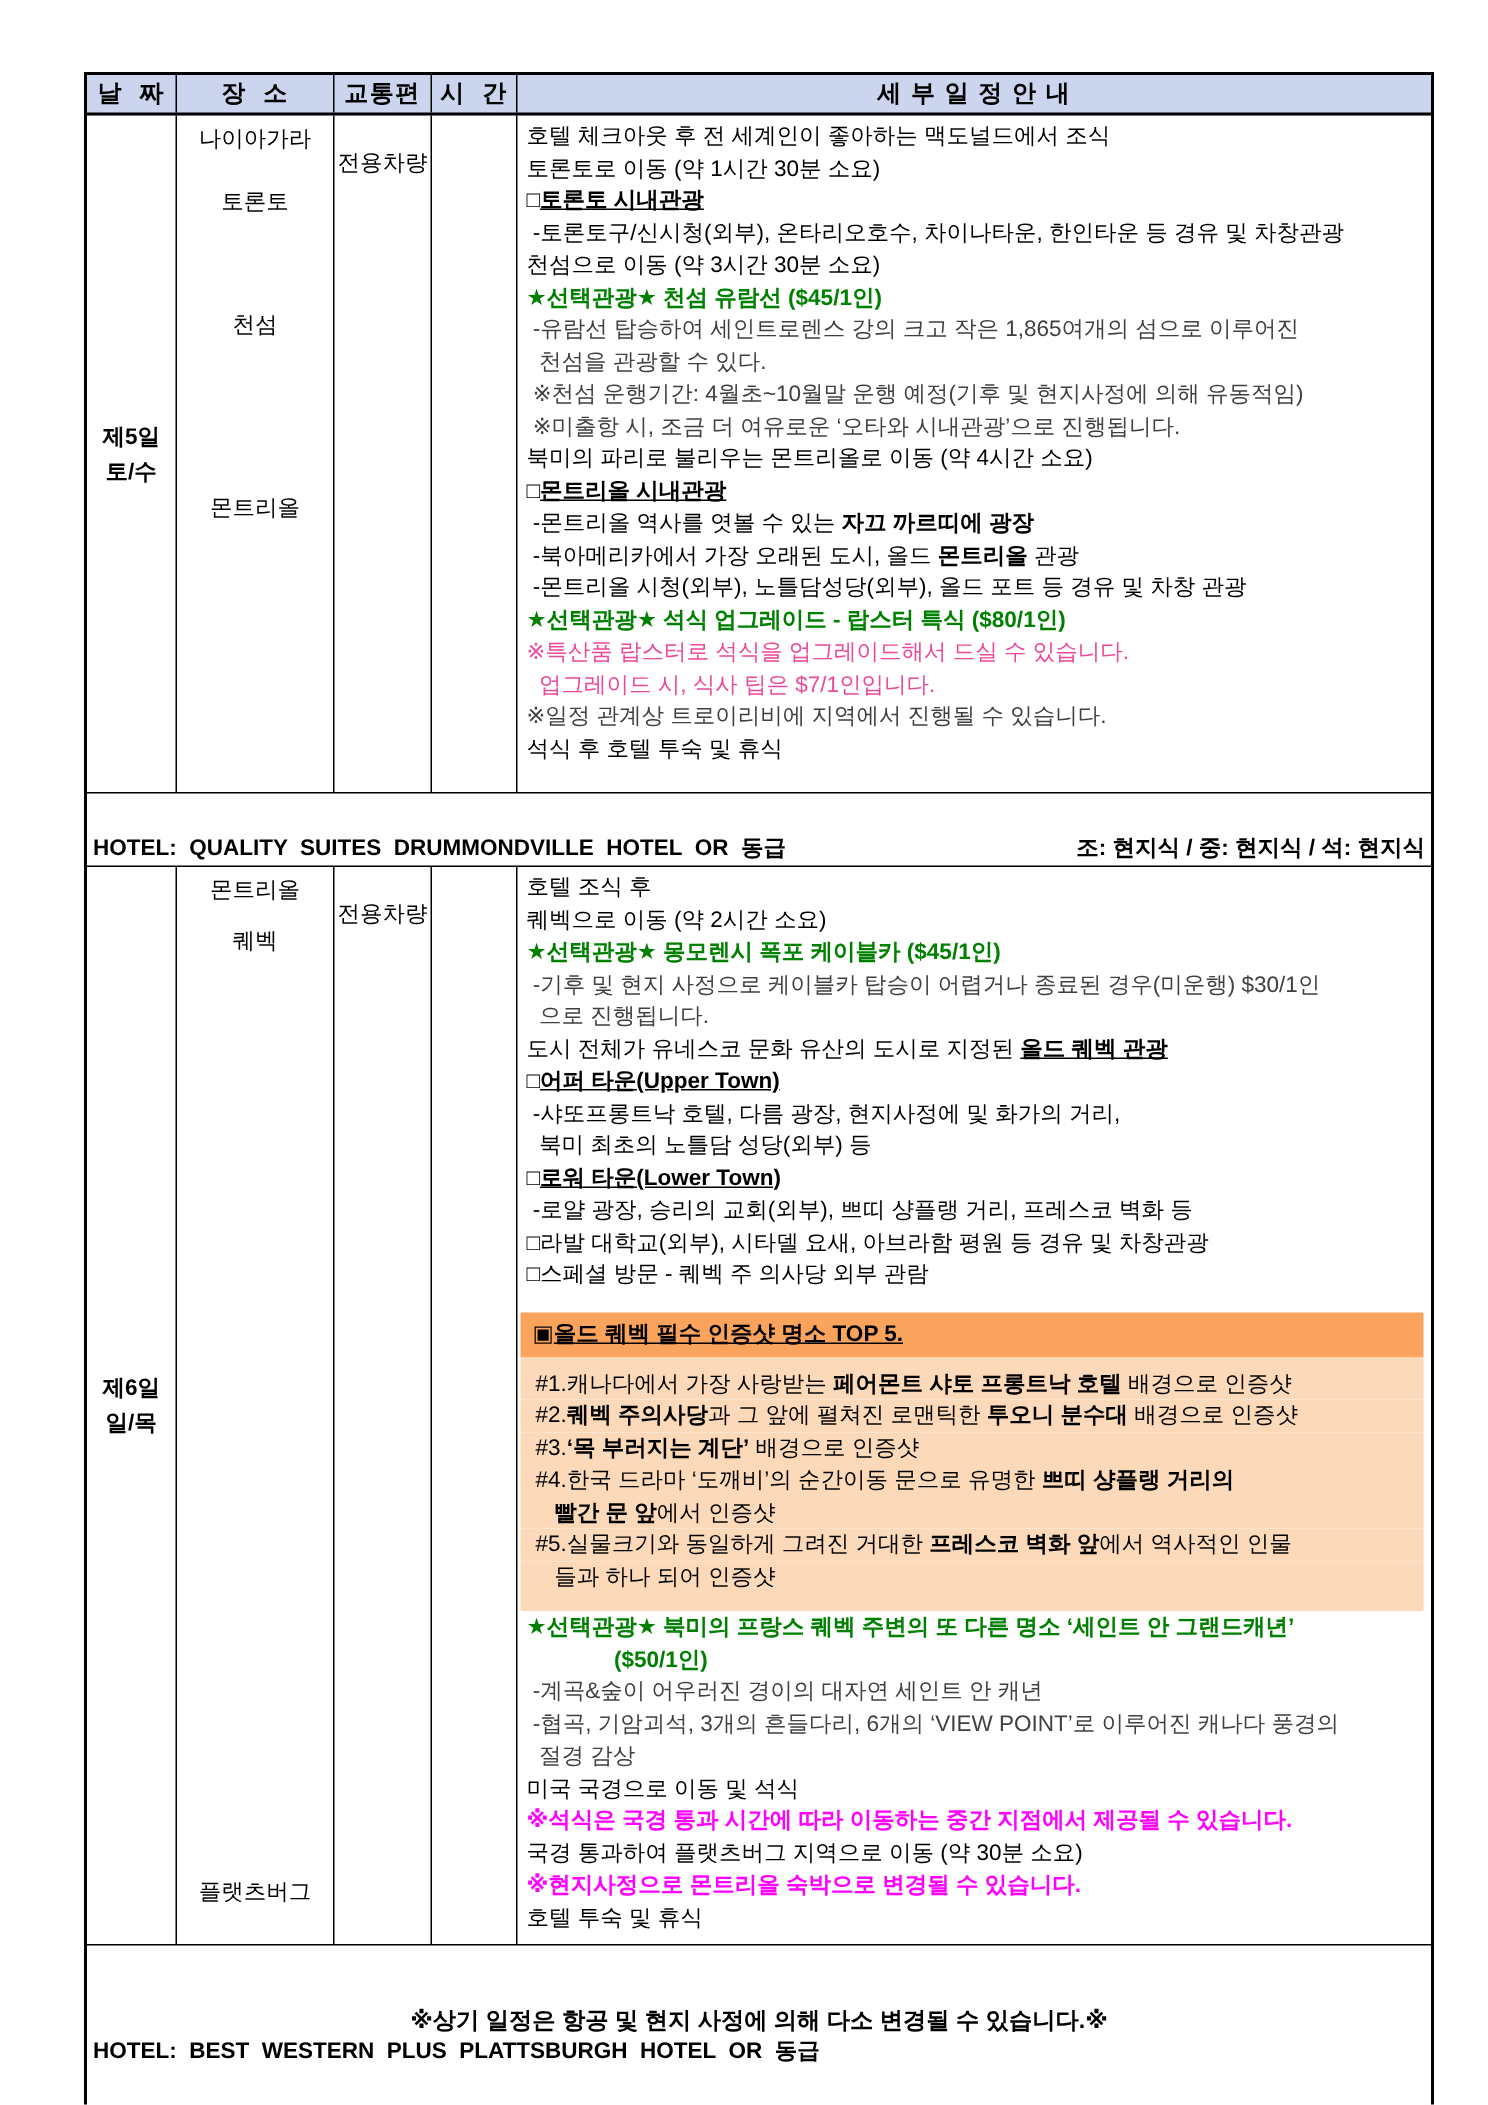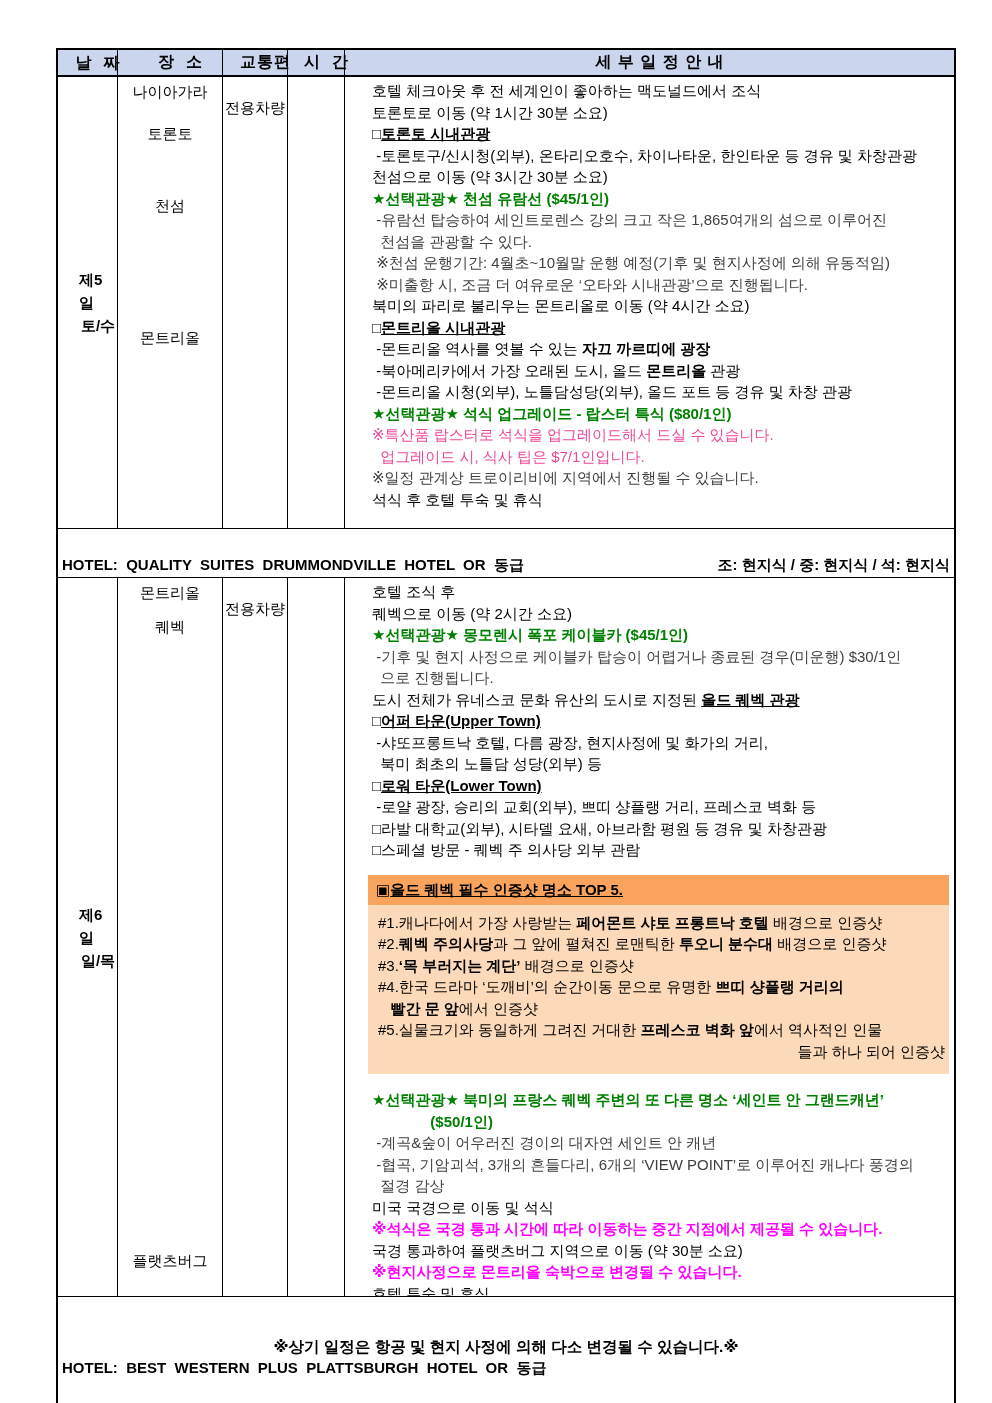--- a/index.html
+++ b/index.html
@@ -11,41 +11,41 @@
     color:#000;
   }
   .itable{
     position:absolute;left:56px;top:48px;width:900px;
     border:2px solid #000;
     box-sizing:border-box;
     background:#fff;
   }
   .trow{display:flex;border-bottom:1px solid #000;box-sizing:border-box;}
   .trow:last-child{border-bottom:none;}
-  .cell{box-sizing:border-box;border-right:1px solid #000;position:relative;padding-left:21px;}
+  .cell{box-sizing:border-box;border-right:1px solid #000;position:relative;}
   .cell:last-child{border-right:none;}
   .c-date{width:60px;}
   .c-place{width:105px;}
   .c-trans{width:65px;}
   .c-time{width:57px;}
   .c-detail{flex:1;overflow:hidden;}
   
   .header-row{height:27px;background:#CBD5EE;border-bottom:2px solid #000;}
   .header-row .cell{
     display:flex;align-items:center;justify-content:center;
     font-weight:bold;font-size:16px;letter-spacing:1px;white-space:pre;
   }
   
   .row-day5{height:452px;}
   .row-day6{height:719px;}
   .c-date{display:flex;flex-direction:column;align-items:center;justify-content:center;
           font-weight:bold;font-size:15px;line-height:23px;}
   .place{position:absolute;left:0;width:100%;text-align:center;font-size:15px;}
   .trans{position:absolute;left:0;width:100%;text-align:center;font-size:15px;}
-  .d5-p0{top:6px;}  .d5-p1{top:48px;} .d5-p2{top:120px;} .d5-p3{top:252px;}
+  .d5-p0{top:6px;}  .d5-p1{top:48px;} .d5-p2{top:130px;} .d5-p3{top:252px;}
   .d5-t{top:22px;}
   .d6-p0{top:6px;}  .d6-p1{top:40px;} .d6-p2{top:674px;}
   .d6-t{top:22px;}
   
   .lines{padding-top:3px;}
   .ln{font-size:15px;line-height:21.5px;white-space:pre-wrap;padding:0 4px 0 6px;}
   .sb{font-weight:bold;}
   .sbu{font-weight:bold;text-decoration:underline;}
   .sg{color:#404040;}
   .sgb{color:#008000;font-weight:bold;}
@@ -58,21 +58,21 @@
     margin:14px 5px 0 2px;
     padding:4px 4px 4px 8px;
     line-height:22px;
   }
   .ln.box-body{
     background:#FCD9B8;
     margin:0 5px 0 2px;
     padding:0 4px 0 10px;
   }
   .ln.box-body.first{padding-top:7px;}
-  .ln.box-body.last{padding-bottom:12px;margin-bottom:15px;text-align:right;}
+  .ln.box-body.last{padding-bottom:12px;}
   
   .hotel-row{
     display:flex;align-items:center;justify-content:space-between;
     font-weight:bold;font-size:15px;height:24px;padding:0 4px;box-sizing:content-box;
     white-space:pre;
     margin-top:24px;
   }
   .hotel-row-2{
     display:block;height:auto;padding:2px 4px 3px;
   }

